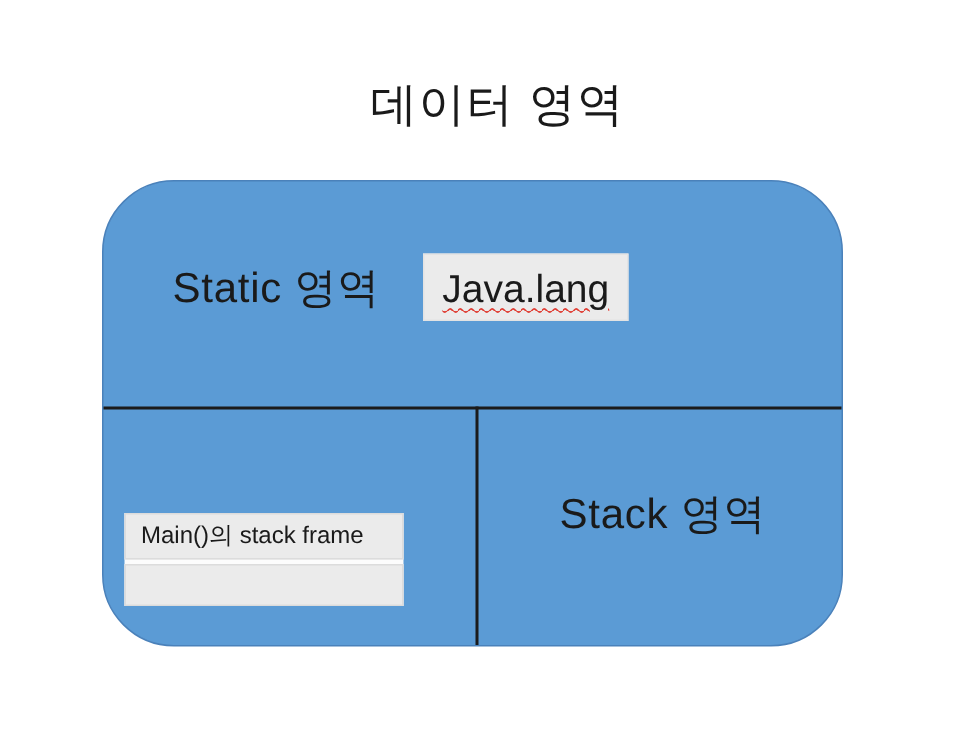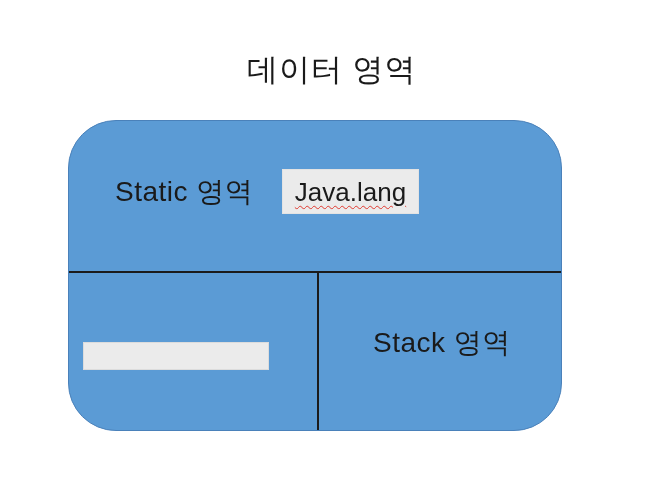--- a/index.html
+++ b/index.html
@@ -103,19 +103,20 @@
     <div class="divider-v"></div>
 
     <div class="region-label static-label">Static 영역</div>
 
     <div class="java-box">
       <span class="spell">Java.lang</span>
     </div>
 
 
     <div class="stack-frames">
+      <div class="frame frame-1">Main()의 stack frame</div>
       <div class="frame frame-2"></div>
     </div>
 
     <div class="region-label heap-label">Stack 영역</div>
 
   </div>
 </div>
 
 </body></html>

